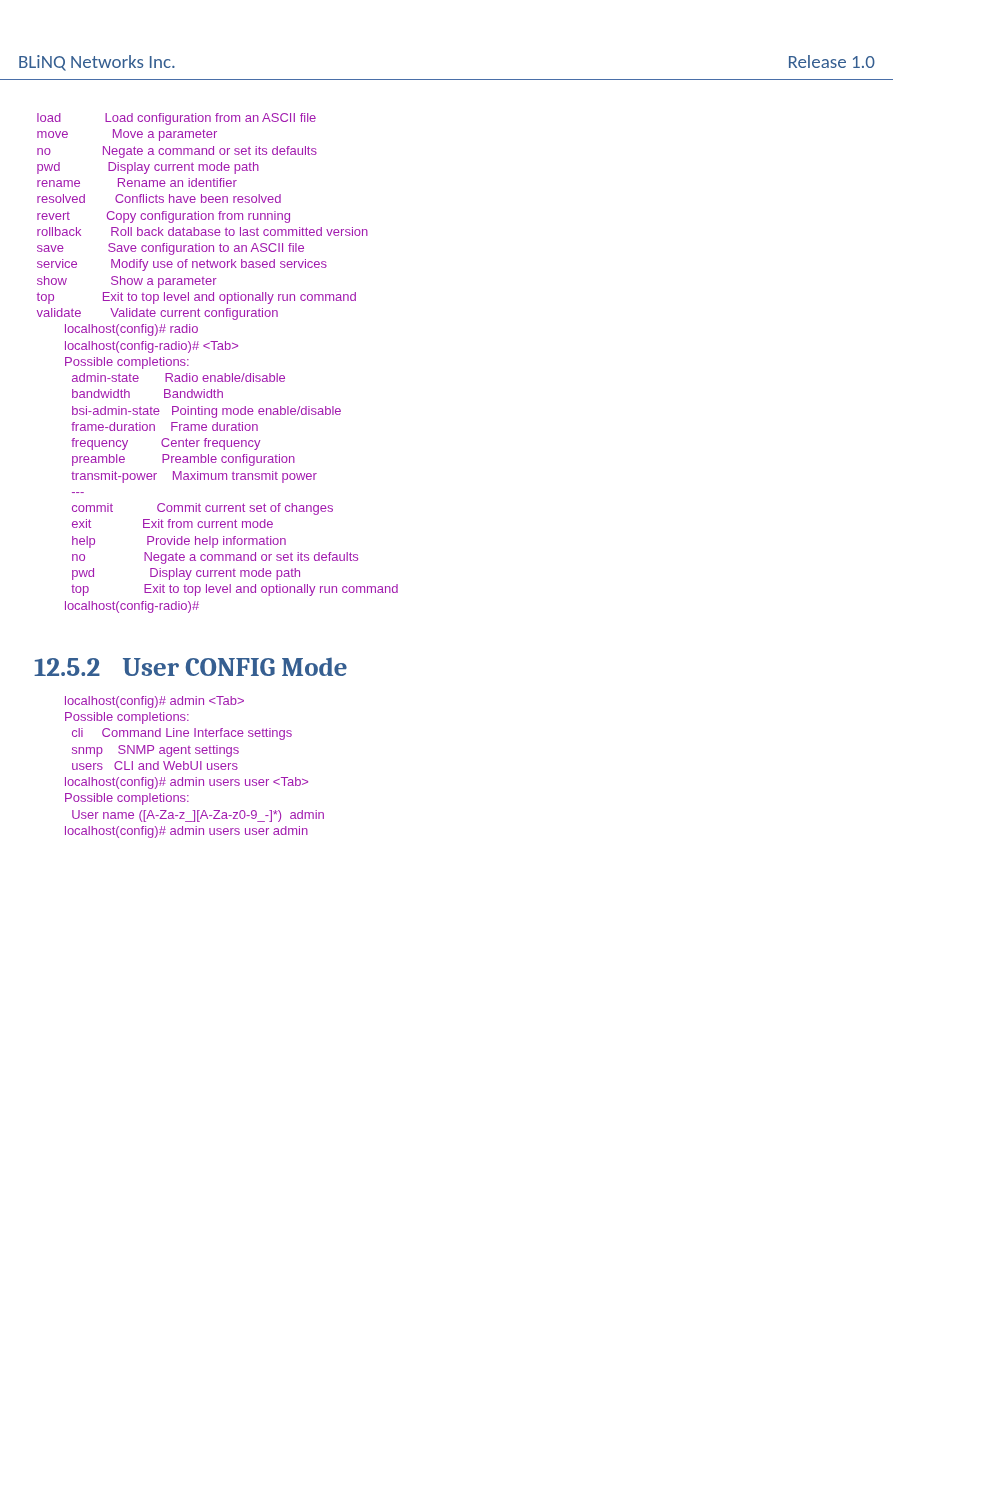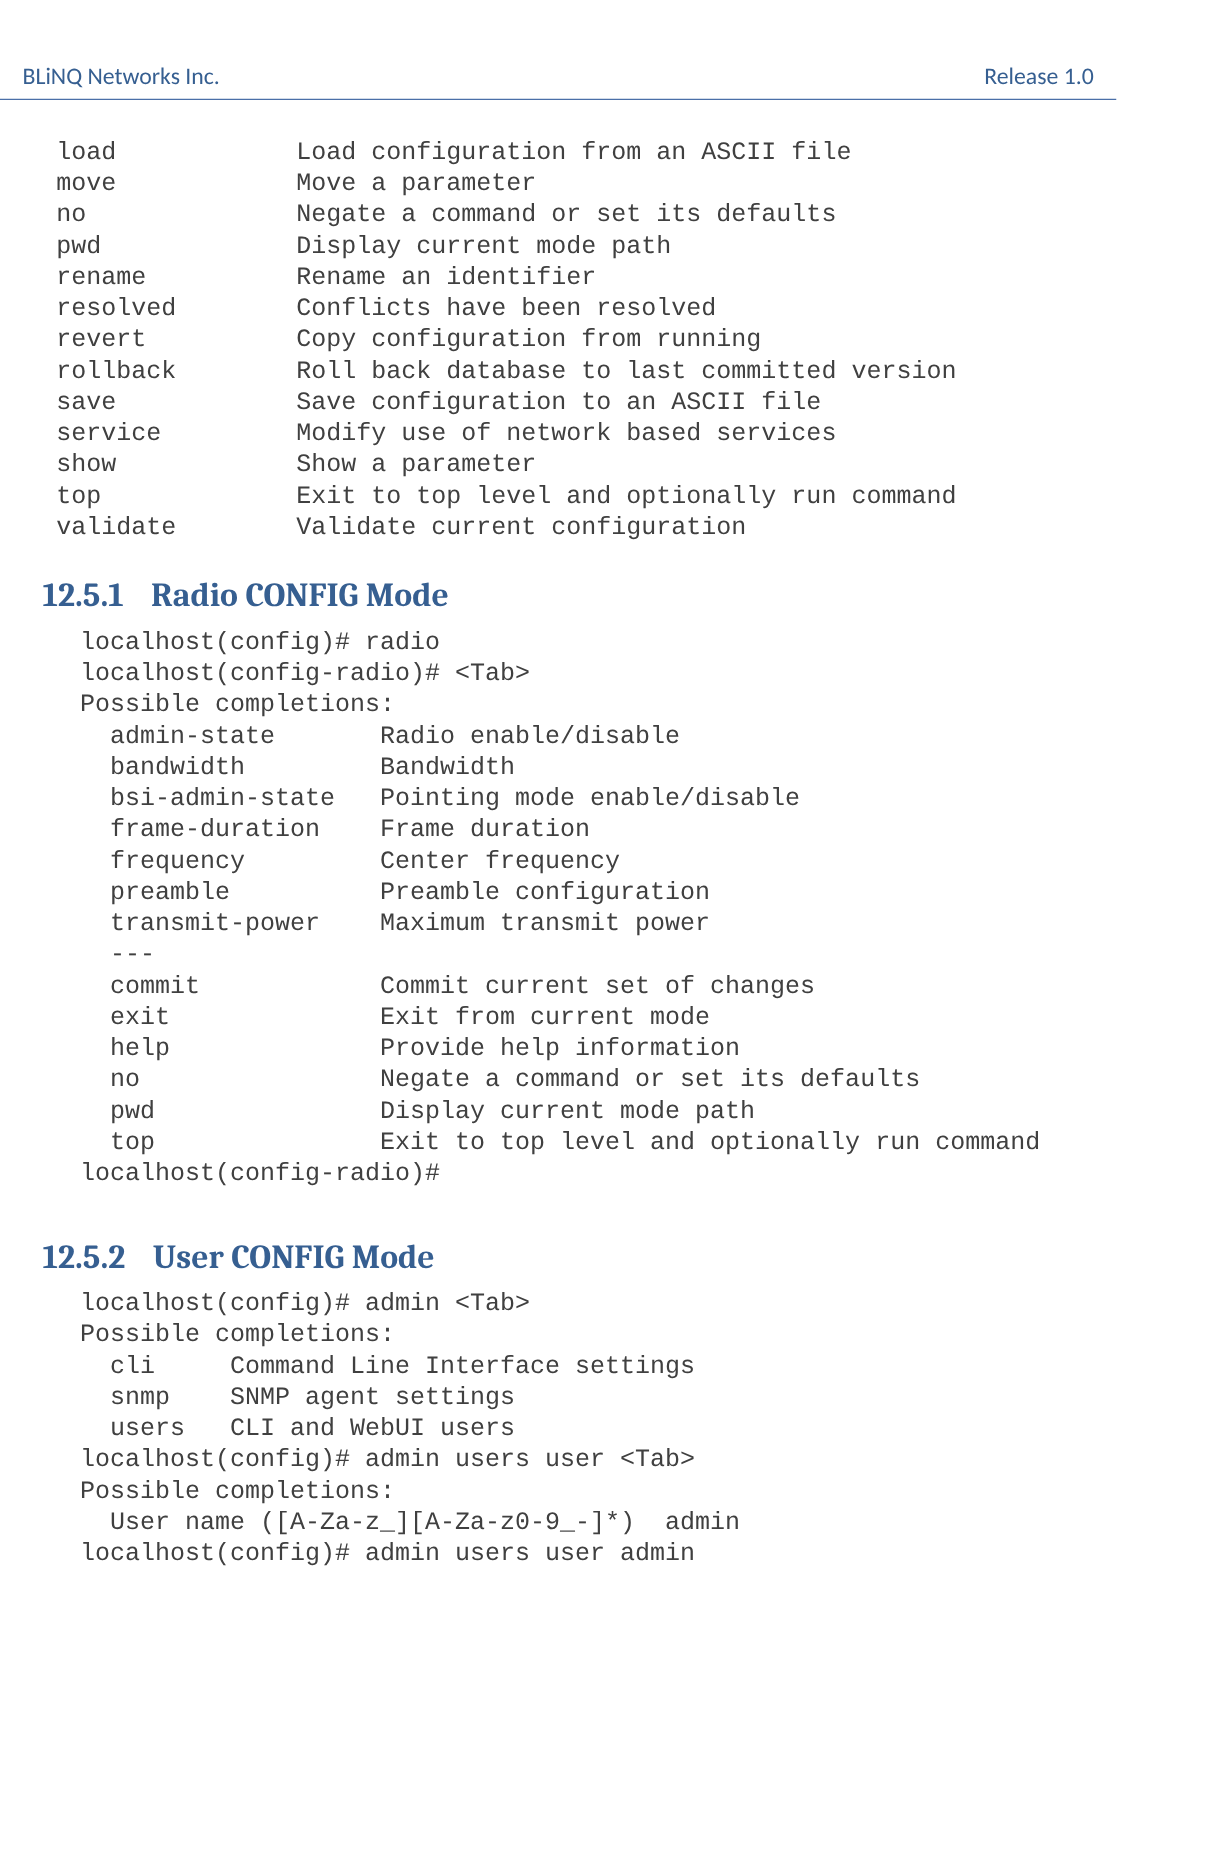--- a/index.html
+++ b/index.html
@@ -32,26 +32,26 @@
   }
   .topbar .center { text-align: center; flex: 1; }
   .topbar .left { text-align: left; }
   .topbar .right { text-align: right; }
 
   .content {
     padding: 30px 10px 0 10px;
   }
 
   pre.code {
-    font-family: Liberation Mono, monospace;
-    font-size: 20px;
+    font-family: Liberation Sans, sans-serif;
+    font-size: 13px;
     line-height: 1.25;
     margin: 0 0 0 23px;
     white-space: pre;
-    color: #404040;
+    color: #a21caf;
   }
 
   .para {
     font-size: 20.5px;
     margin: 32px 0 4px 0;
     line-height: 1.35;
   }
 
   ul.bullets {
     margin: 4px 0 0 0;
@@ -110,23 +110,20 @@
  revert          Copy configuration from running
  rollback        Roll back database to last committed version
  save            Save configuration to an ASCII file
  service         Modify use of network based services
  show            Show a parameter
  top             Exit to top level and optionally run command
  validate        Validate current configuration</pre>
 
 
 
-    <h2 class="section">
-      <span class="num">12.5.1</span><span>Radio CONFIG Mode</span>
-    </h2>
 
     <pre class="code" style="margin-left:54px;">localhost(config)# radio
 localhost(config-radio)# &lt;Tab&gt;
 Possible completions:
   admin-state       Radio enable/disable
   bandwidth         Bandwidth
   bsi-admin-state   Pointing mode enable/disable
   frame-duration    Frame duration
   frequency         Center frequency
   preamble          Preamble configuration

